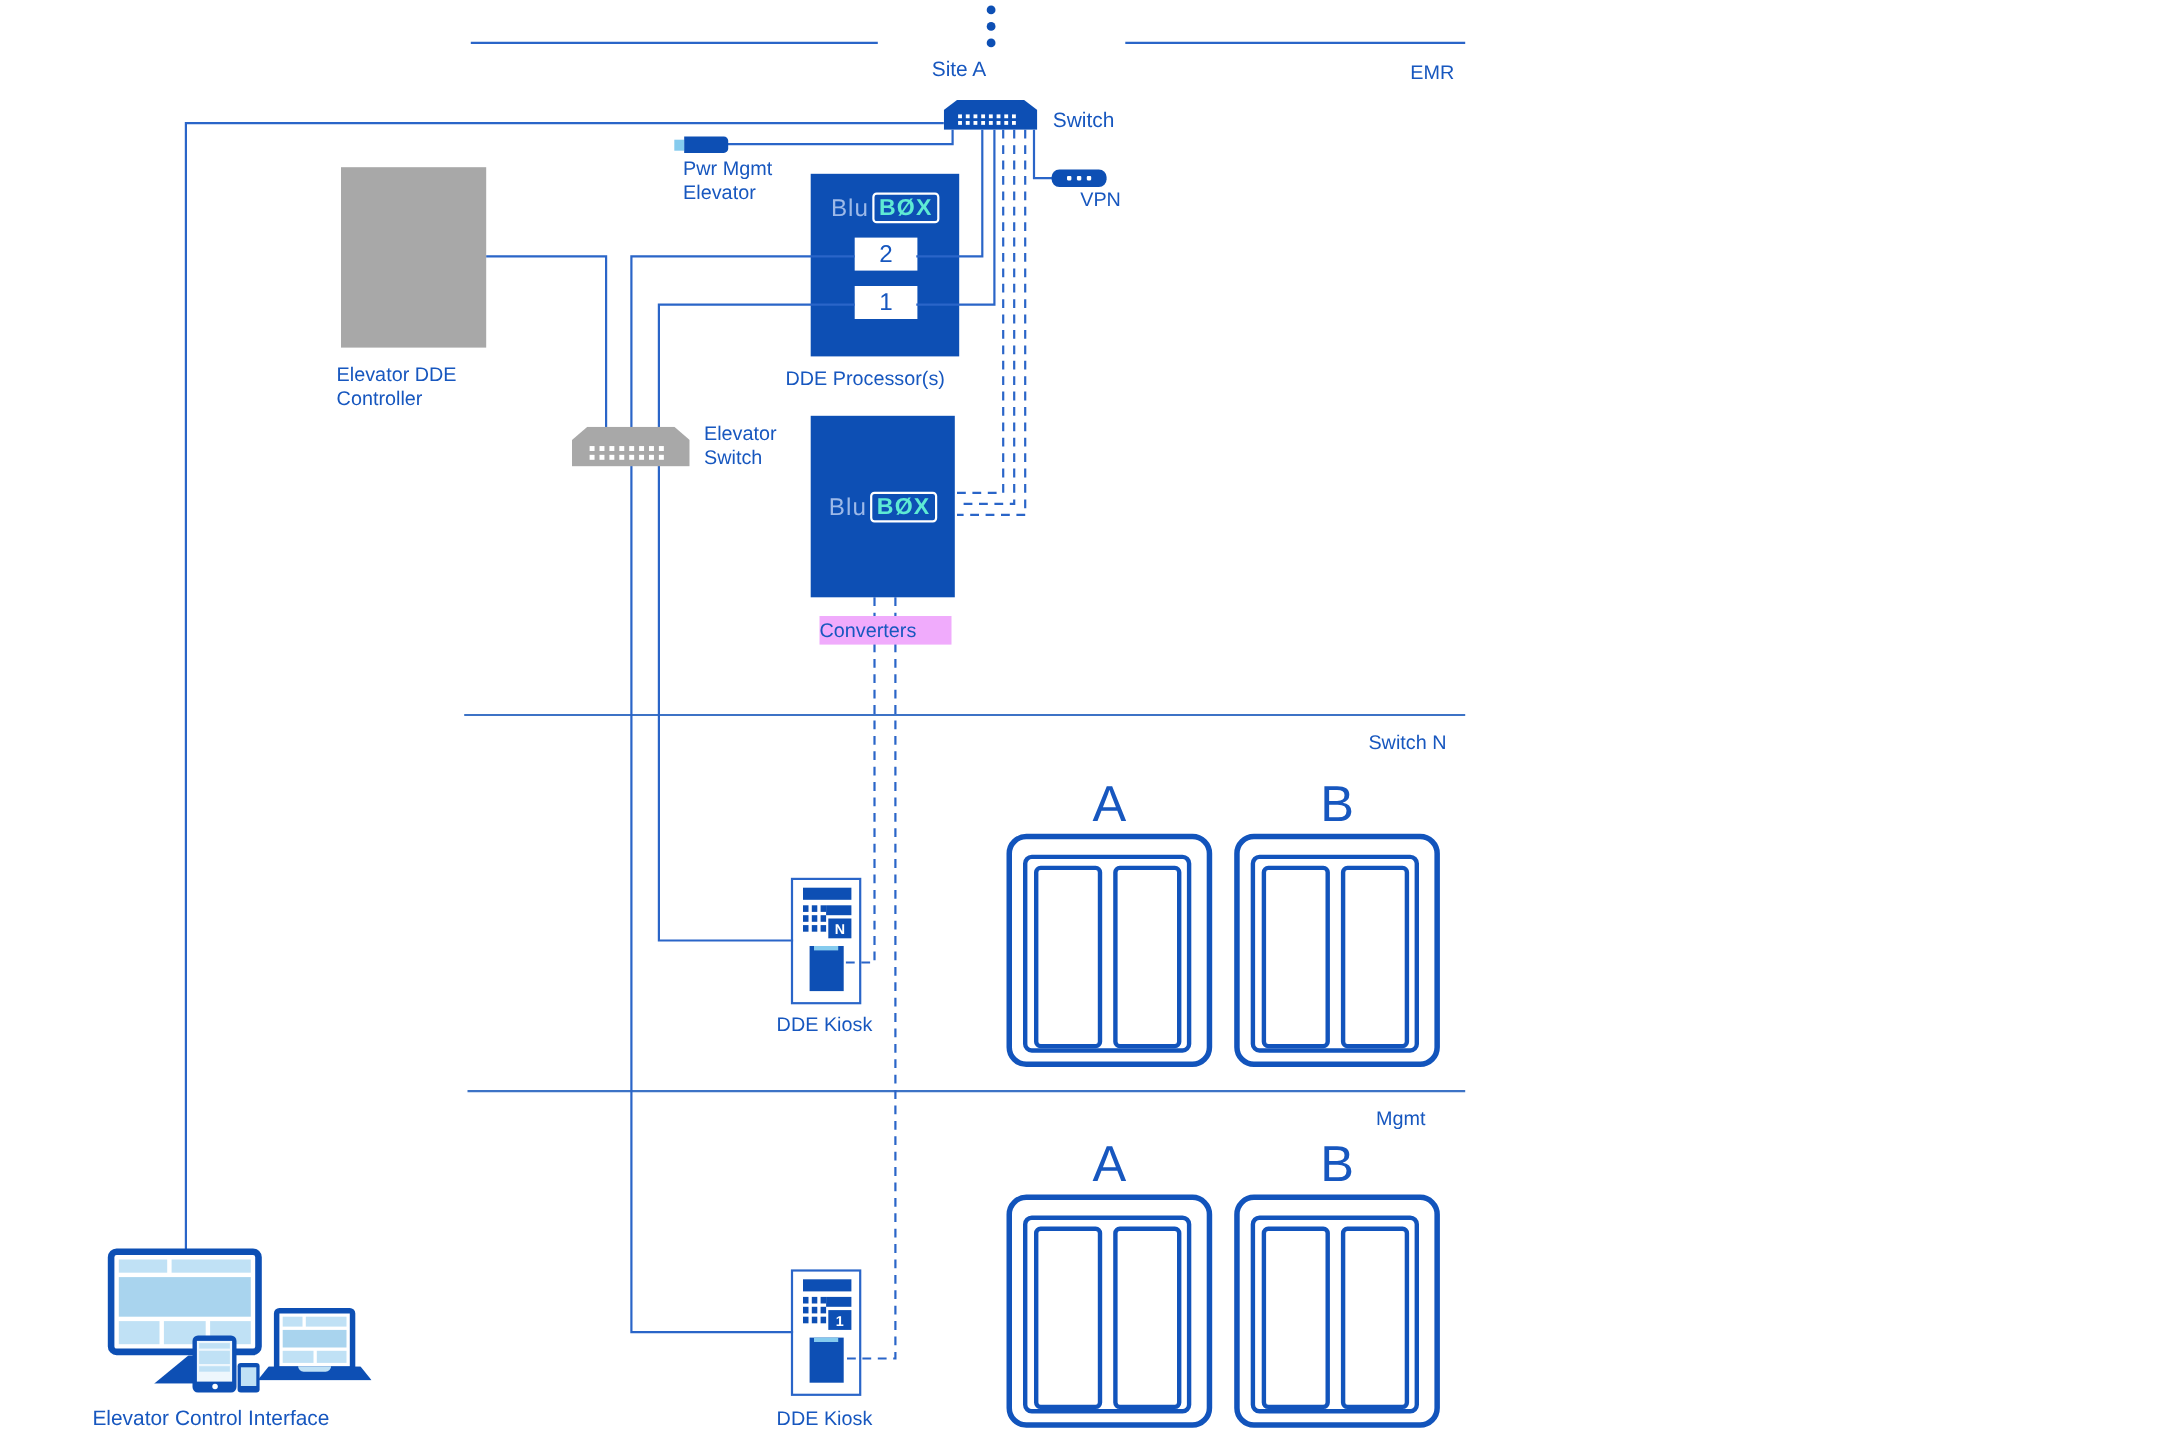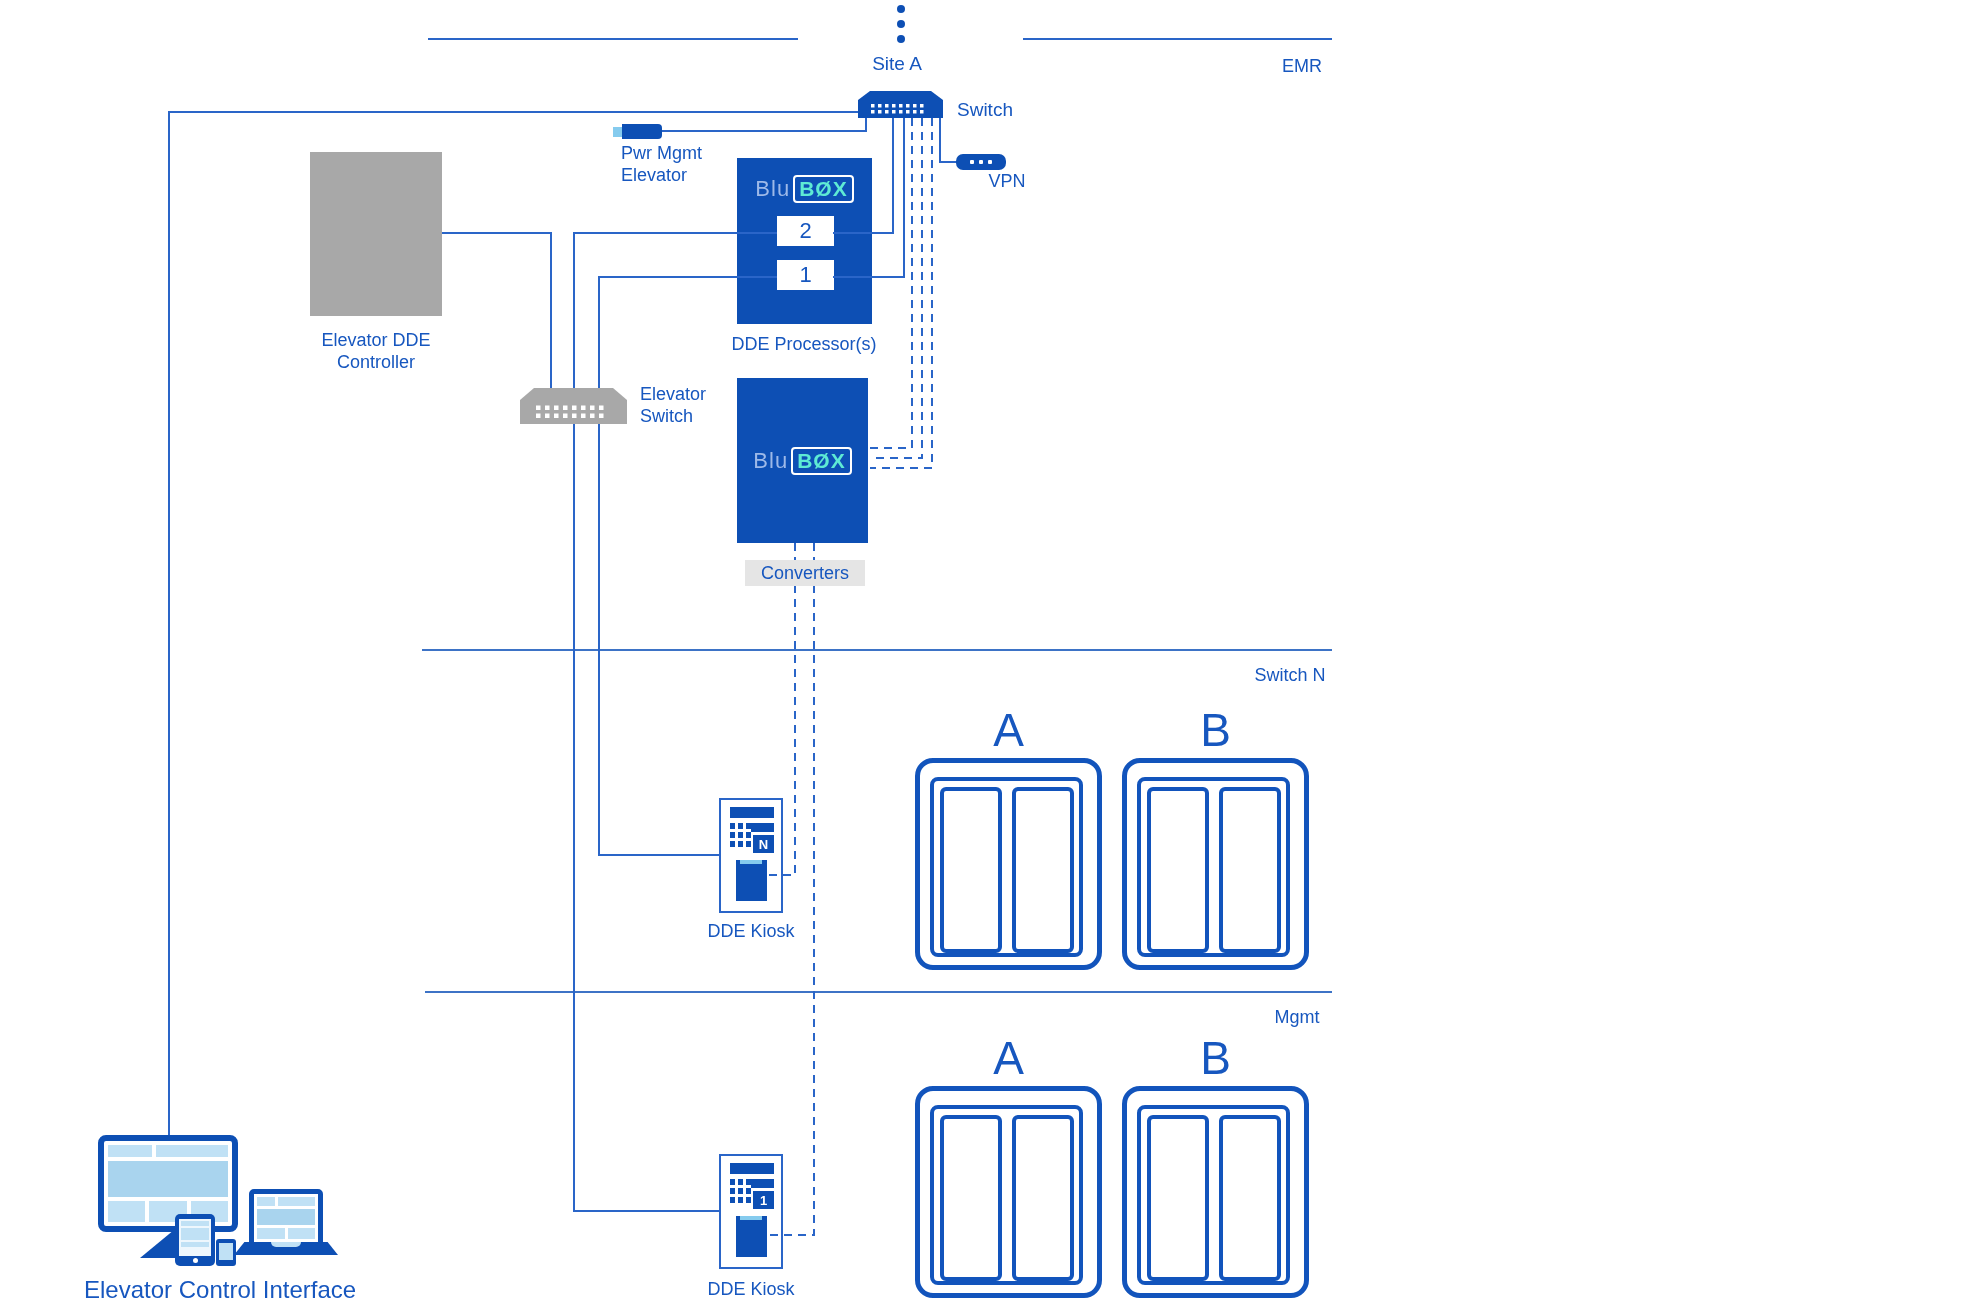--- a/index.html
+++ b/index.html
@@ -16,21 +16,21 @@
   html,body{margin:0;padding:0;background:#fff;}
   #stage{position:relative;width:1974px;height:1308px;background:#fff;overflow:hidden;
          font-family:"Liberation Sans",sans-serif;color:var(--txt);}
   #wires{position:absolute;left:0;top:0;}
   .ln{stroke:var(--line);stroke-width:2;fill:none;}
   .dash{stroke-dasharray:8 6;}
   .divln{stroke:var(--divider);stroke-width:2;fill:none;}
   .dot{fill:var(--fill);}
 
   .lbl{position:absolute;font-size:18px;line-height:22px;white-space:nowrap;color:var(--txt);}
-  .ctr{text-align:center;}
+  .ctr{}
 
   
   .ctrl-box{position:absolute;left:310px;top:152px;width:132px;height:164px;background:var(--gray);}
 
   
   .bluebox{position:absolute;background:var(--fill);}
   .processor{left:737px;top:158px;width:135px;height:166px;}
   .converters{left:737px;top:378px;width:131px;height:165px;display:flex;align-items:center;justify-content:center;}
   .logo{display:flex;align-items:center;justify-content:center;gap:3px;}
   .processor .logo{margin-top:17px;}
@@ -350,20 +350,20 @@
   </div>
   <div class="lbl ctr" style="left:306px;top:329px;width:140px;">
     <div>Elevator DDE</div>
       <div>Controller</div>
   </div>
   <div class="lbl ctr" style="left:714px;top:333px;width:180px;">DDE Processor(s)</div>
   <div class="lbl" style="left:640px;top:383px;">
     <div>Elevator</div>
       <div>Switch</div>
   </div>
-  <div class="lbl ctr" style="left:745px;top:560px;width:120px;background:#e5e5e5;padding:2px 0;">Converters</div>
+  <div class="lbl ctr" style="left:745px;top:560px;width:120px;background:#f0abfc;padding:2px 0;">Converters</div>
   <div class="lbl ctr" style="left:1244px;top:664px;width:92px;">Switch N</div>
   <div class="lbl ctr" style="left:1251px;top:1006px;width:92px;">Mgmt</div>
   <div class="lbl ctr" style="left:706px;top:920px;width:90px;">DDE Kiosk</div>
   <div class="lbl ctr" style="left:706px;top:1278px;width:90px;">DDE Kiosk</div>
-  <div class="lbl ctr" style="left:84px;top:1279px;width:260px;font-size:24px;">Elevator Control Interface</div>
+  <div class="lbl ctr" style="left:84px;top:1279px;width:260px;font-size:19px;">Elevator Control Interface</div>
 
 </div>
 
 </body></html>

